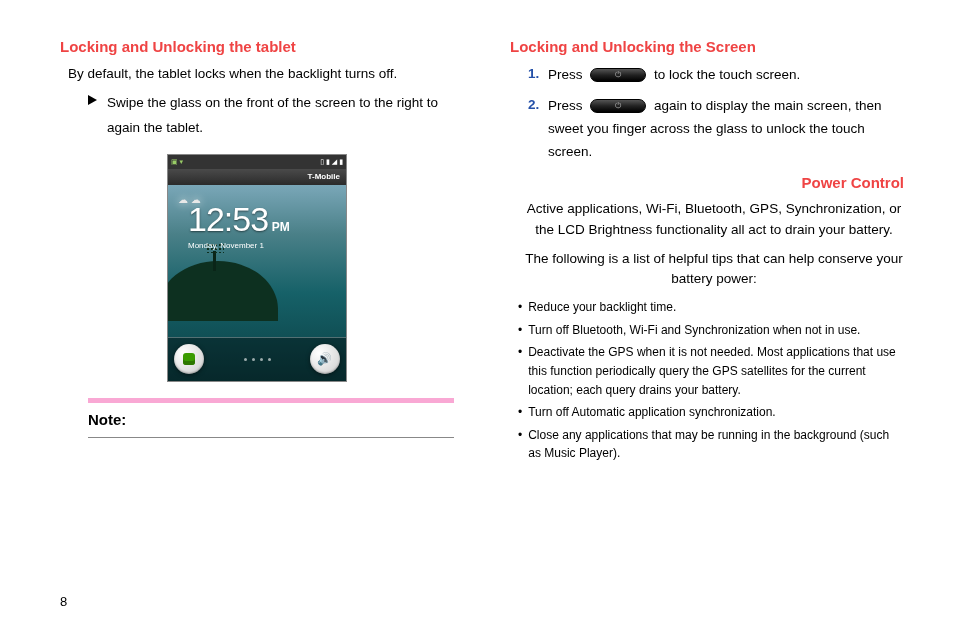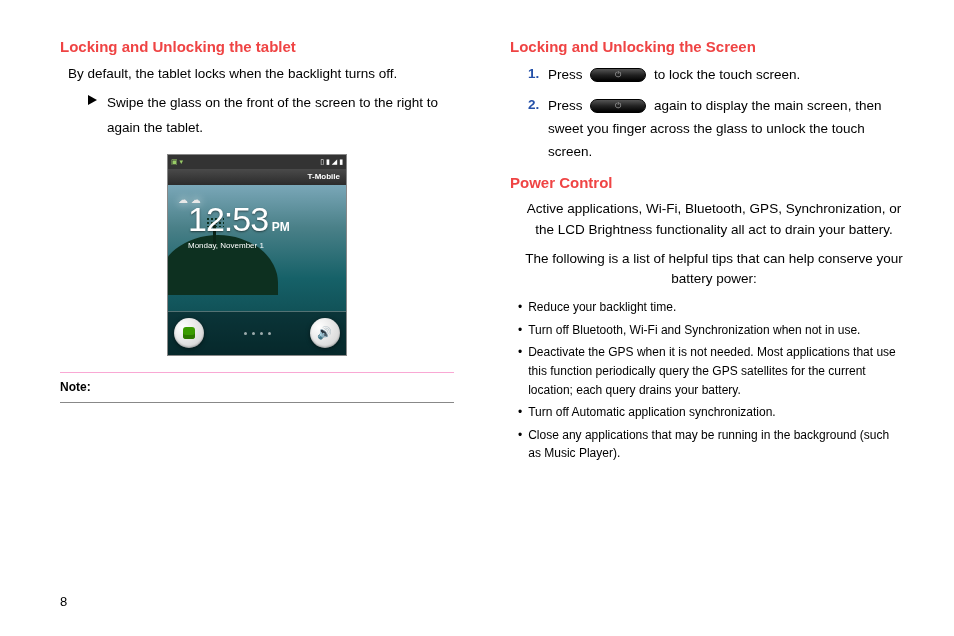--- a/index.html
+++ b/index.html
@@ -51,21 +51,21 @@
     .arrow-item .atext {
       line-height: 1.8;
     }
     .screenshot-box {
       text-align: center;
       margin: 14px 0 16px 0;
     }
     .phone {
       display: inline-block;
       width: 180px;
-      height: 202px;
+      height: 228px;
       border: 1px solid #888;
       background: #737373;
       position: relative;
     }
     .statusbar {
       height: 14px;
       background: #333;
       display: flex;
       justify-content: space-between;
       align-items: center;
@@ -184,26 +184,27 @@
     }
     .dotrow {
       display: flex; gap: 5px;
     }
     .dotrow span {
       width: 3px; height: 3px;
       background: rgba(255,255,255,0.6);
       border-radius: 50%;
     }
     .note-rule {
-      border-top: 1px solid #f9a8d4;
+      border-top: 5px solid #f9a8d4;
       border-bottom: 1px solid #888;
       padding: 6px 0;
       margin-top: 12px;
-      font-size: 12px;
-      display: flex;
+      font-size: 15px;
+      display: flex;
+      margin-left: 28px;
     }
     .note-rule .nlabel {
       font-weight: bold;
       margin-right: 4px;
     }
     .note-rule .nref {
       font-style: italic;
     }
     ol.steps {
       list-style: none;
@@ -322,21 +323,21 @@
           <span>Press </span><span class="powerbtn"></span><span> to lock the touch screen.</span>
         </span>
       </li>
       <li>
         <span class="num">2.</span>
         <span class="stext">
           <span>Press </span><span class="powerbtn"></span><span> again to display the main screen, then sweet you finger across the glass to unlock the touch screen.</span>
         </span>
       </li>
     </ol>
-    <h2 class="section" style="margin-top:8px;">Power Control</h2>
+    <h2 class="section" style="margin-top:8px;text-align:right;">Power Control</h2>
     <p class="para">Active applications, Wi-Fi, Bluetooth, GPS, Synchronization, or the LCD Brightness functionality all act to drain your battery.</p>
     <p class="para">The following is a list of helpful tips that can help conserve your battery power:</p>
     <ul class="bullets">
       <li>
           <span>Reduce your backlight time.</span>
         </li>
       <li>
           <span>Turn off Bluetooth, Wi-Fi and Synchronization when not in use.</span>
         </li>
       <li>

